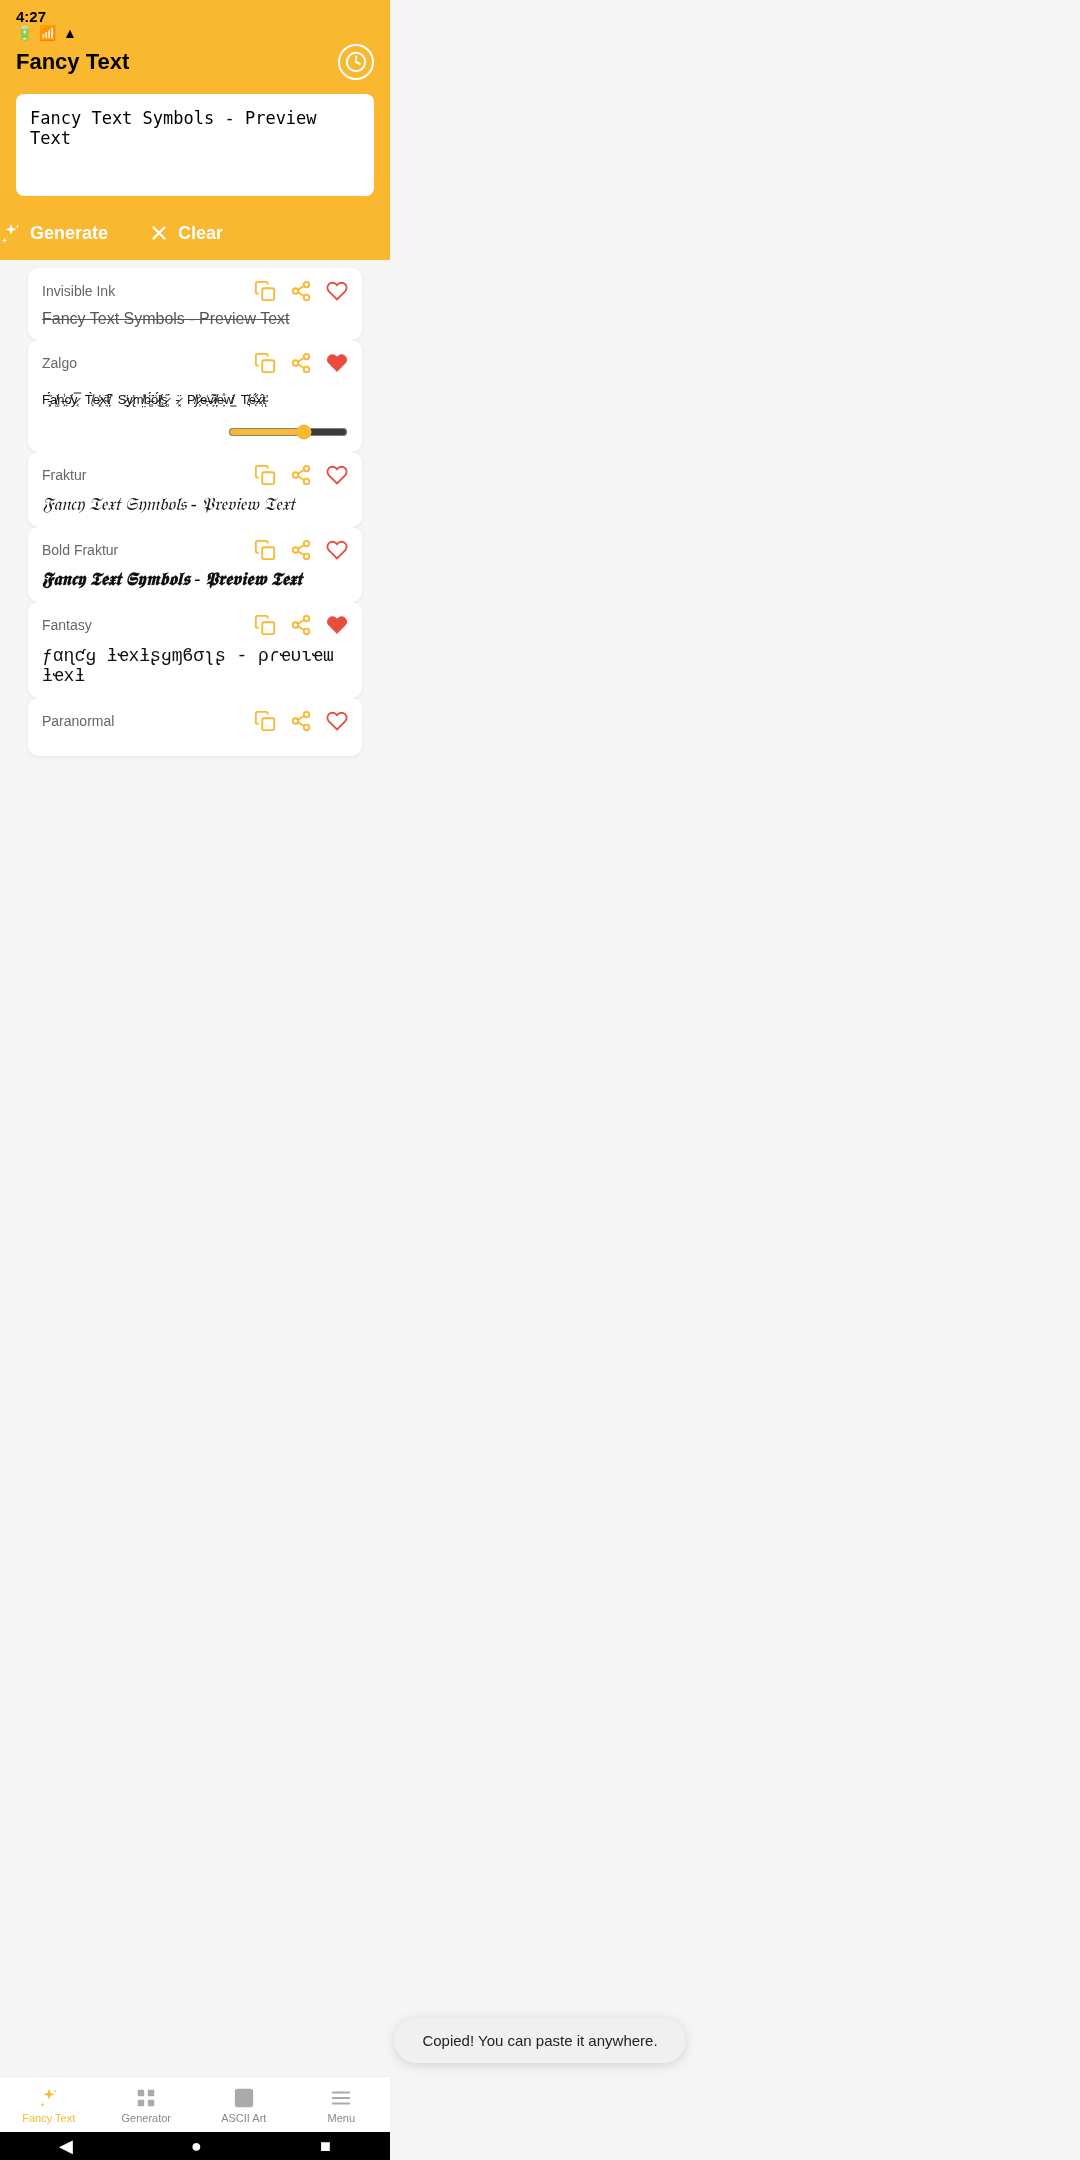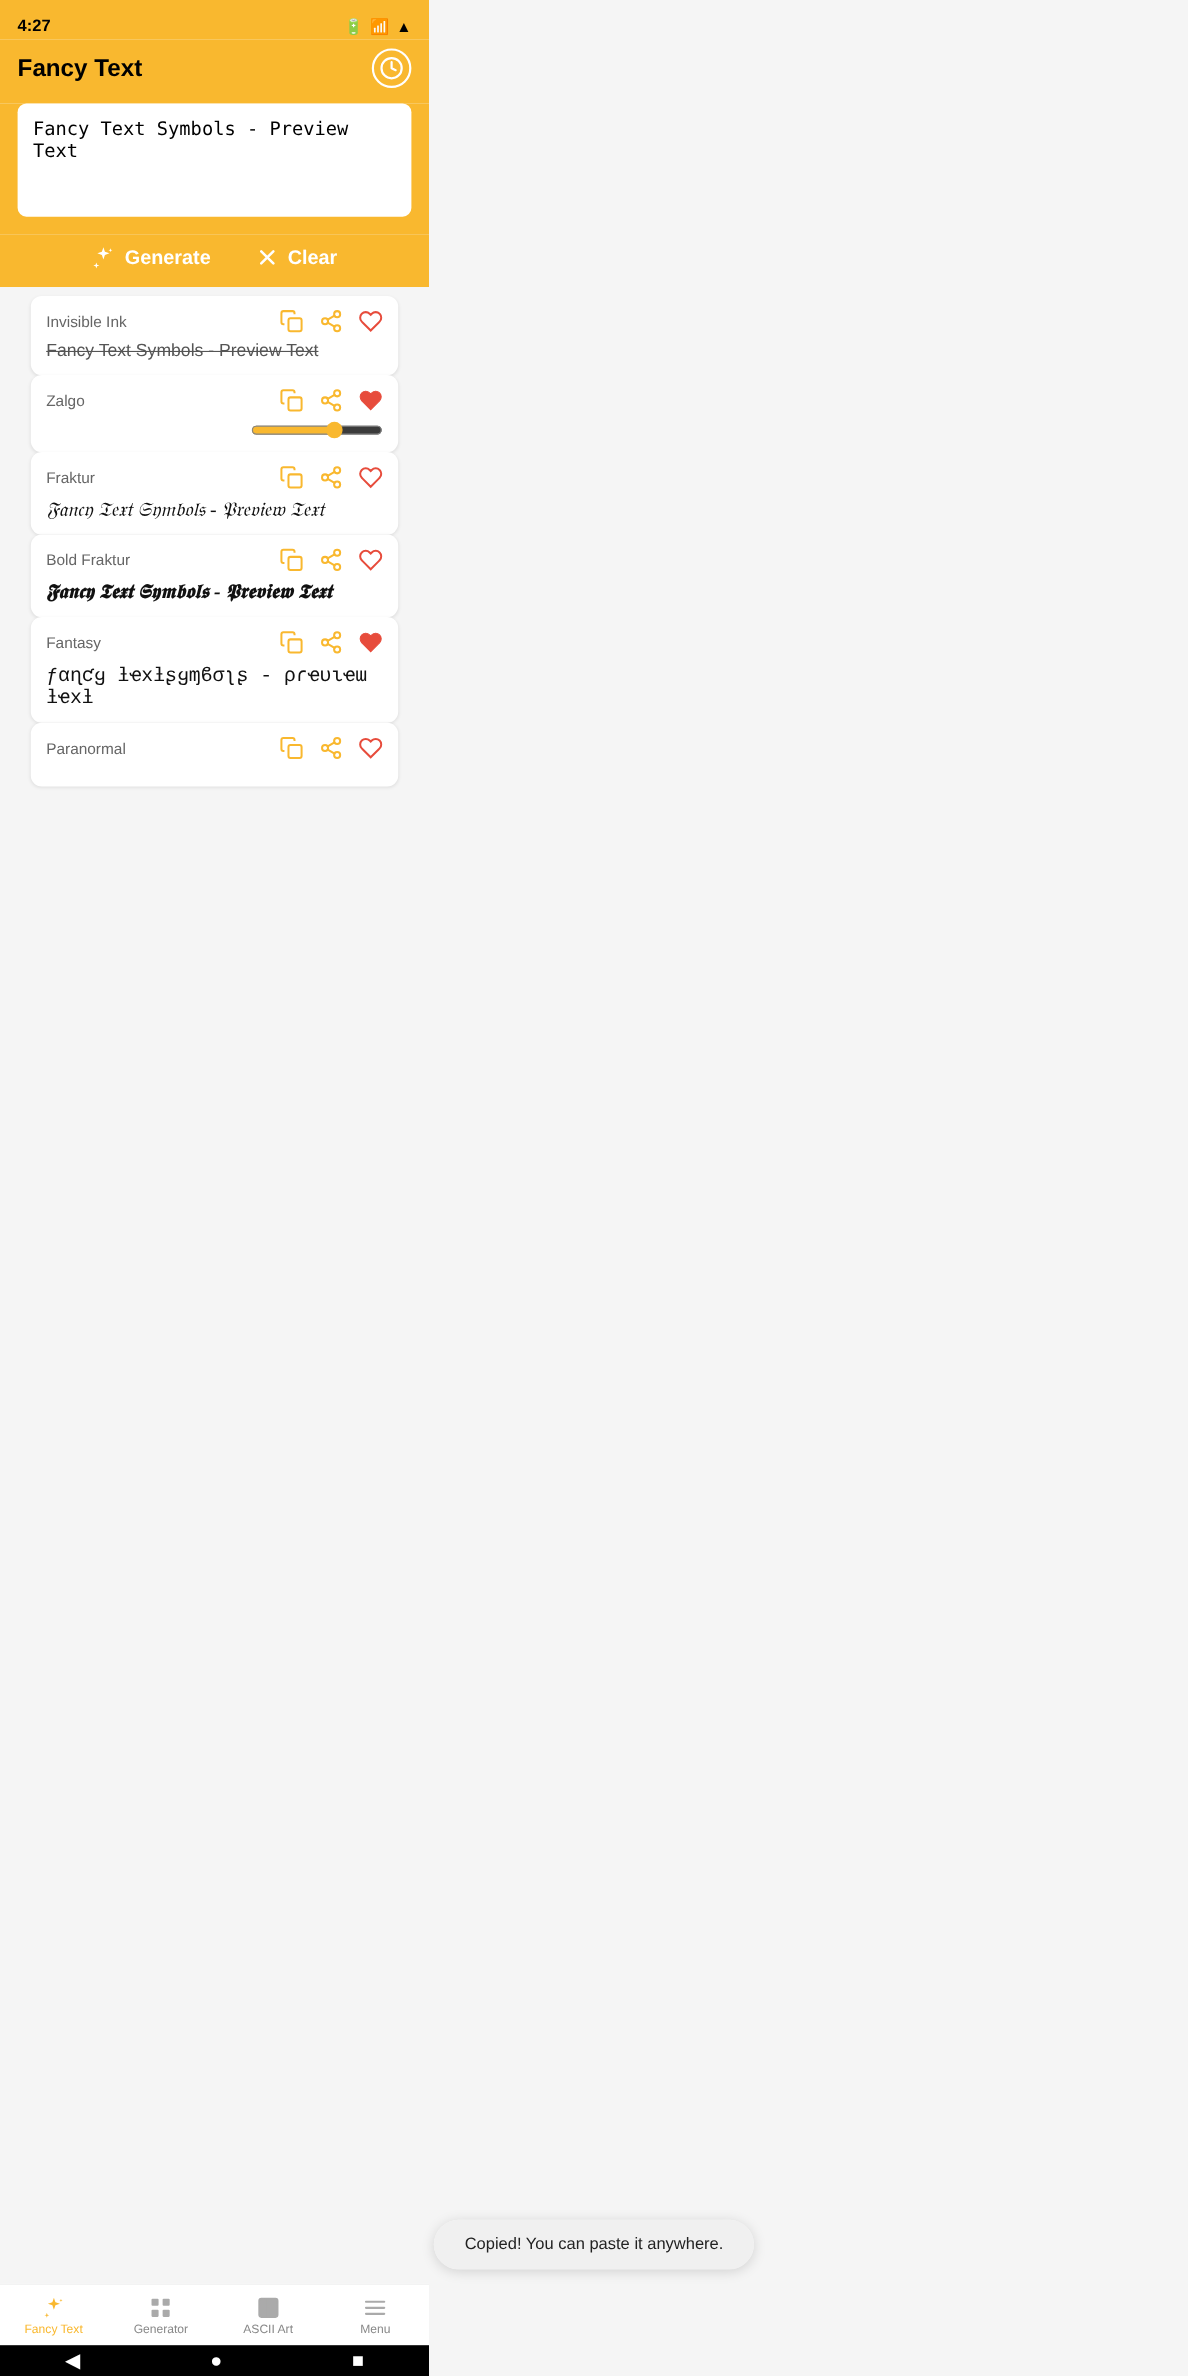--- a/index.html
+++ b/index.html
@@ -12,23 +12,24 @@
       min-height: 780px;
       overflow-x: hidden;
       position: relative;
     }
 
     
     .status-bar {
       background: #F9B82F;
       display: flex;
       justify-content: space-between;
-      align-items: flex-end;
+      align-items: flex-start;
       padding: 8px 16px 4px;
       height: 36px;
+      flex-direction: column;
     }
     .status-time {
       font-size: 15px;
       font-weight: bold;
       color: #000;
     }
     .status-icons {
       display: flex;
       gap: 6px;
       align-items: center;
@@ -87,21 +88,20 @@
       min-height: 70px;
       color: #000;
       background: transparent;
       caret-color: #2ecc40;
     }
 
     
     .action-btns {
       background: #F9B82F;
       display: flex;
-      justify-content: center;
       gap: 40px;
       padding: 10px 0 16px;
     }
     .action-btn {
       display: flex;
       align-items: center;
       gap: 8px;
       color: #fff;
       font-size: 18px;
       font-weight: 600;
@@ -364,20 +364,21 @@
             <line x1="15.41" y1="6.51" x2="8.59" y2="10.49"></line>
           </svg>
         </span>
         <span class="card-action-icon">
           <svg viewBox="0 0 24 24">
             <path d="M20.84 4.61a5.5 5.5 0 00-7.78 0L12 5.67l-1.06-1.06a5.5 5.5 0 00-7.78 7.78l1.06 1.06L12 21.23l7.78-7.78 1.06-1.06a5.5 5.5 0 000-7.78z" fill="#e74c3c" stroke="#e74c3c" stroke-width="1"></path>
           </svg>
         </span>
       </div>
     </div>
+    <div class="card-text zalgo-style">F̵͓̈́͑a̸͚̓n̶͕̾c̸̣̓y̷͔̿ T̸͙̀e̷͓̔x̴̘̄t̸̙͆ S̷̱̈y̷̢̛m̸̤͑b̶͚̈́ö̷́͜l̸͖̓s̷̻̋ -̷͓̈ P̸̡̛r̷͕͛e̶͔̍v̷̙͊i̸̦͑e̴͎̊w̸͇̓ T̸͉̆e̶͙͋x̷̜̂t̴̨̛</div>
     <div class="zalgo-slider-row">
       <input type="range" class="zalgo-slider" min="0" max="100" value="65" style="">
     </div>
   </div>
 
   <div class="style-card">
     <div class="card-header">
       <span class="card-label">Fraktur</span>
       <div class="card-actions">
         <span class="card-action-icon">

